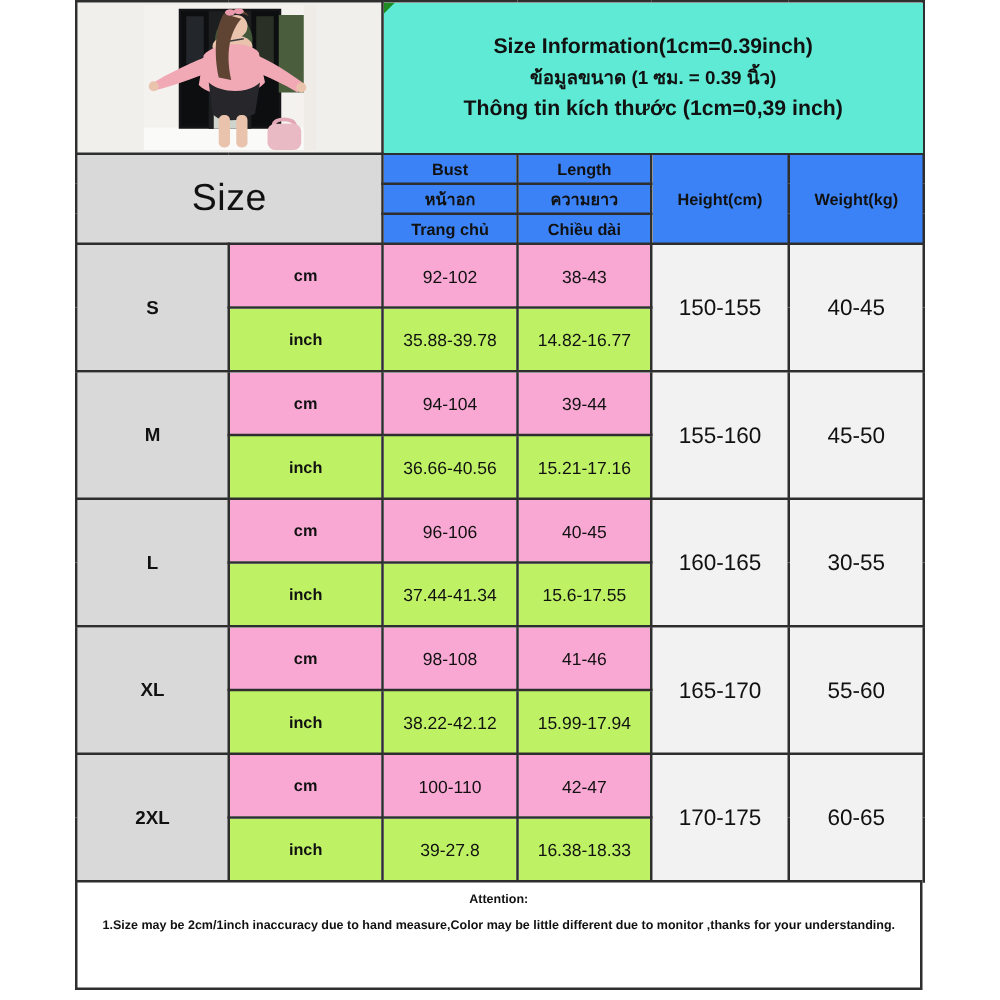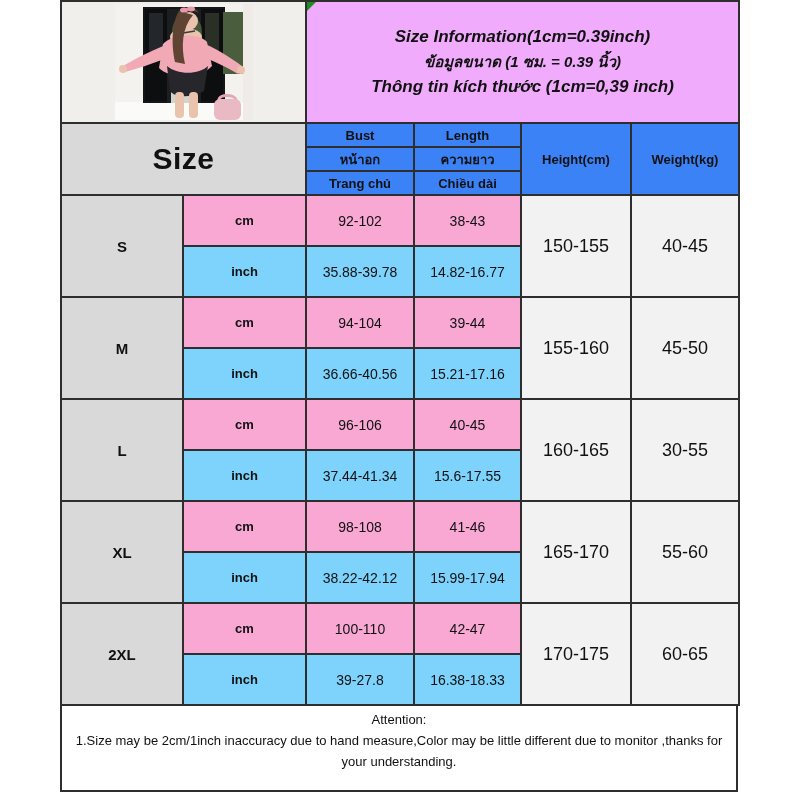--- a/index.html
+++ b/index.html
@@ -13,49 +13,50 @@
   table.size-table{
     border-collapse:collapse;table-layout:fixed;width:678px;
   }
   table.size-table td{
     border:2px solid #2e2e2e;text-align:center;vertical-align:middle;
     overflow:hidden;padding:0;
   }
 
   
   td.photo-cell{height:120px;background:#f0efec;}
-  td.title-cell{background:#f0abfc;position:relative;font-style:italic;}
+  td.title-cell{background:#5eead4;position:relative;}
   .title-stack{display:flex;flex-direction:column;justify-content:center;gap:3px;height:100%;}
   .title-line1{font-weight:bold;font-size:17px;}
   .title-line2{font-weight:bold;font-size:15px;}
   .title-line3{font-weight:bold;font-size:17px;}
   .corner-flag{
     position:absolute;left:0;top:0;width:0;height:0;
     border-top:9px solid #1f8b24;border-right:9px solid transparent;
   }
 
   
   td.hdr{background:#3b82f6;font-weight:bold;font-size:13px;height:22px;}
   td.hdr-sub{border-top-width:1px;border-bottom-width:1px;}
-  td.hdr-size{background:#d9d9d9;font-weight:bold;font-size:30px;letter-spacing:.5px;}
+  td.hdr-size{background:#d9d9d9;font-weight:normal;font-size:30px;letter-spacing:.5px;}
 
   
   td.size-label{background:#d9d9d9;font-weight:bold;font-size:15px;}
   td.unit{font-weight:bold;font-size:13px;}
   td.val{font-size:14px;font-weight:normal;}
   td.row-cm{background:#f9a8d4;height:49px;}
-  td.row-inch{background:#7dd3fc;height:49px;}
+  td.row-inch{background:#bef264;height:49px;}
   td.merged-val{background:#f2f2f2;font-size:18px;font-weight:normal;}
 
   
   .attention-box{
     box-sizing:border-box;width:678px;min-height:88px;margin-top:-2px;
     border:2px solid #2e2e2e;background:#ffffff;
-    text-align:center;font-size:13px;line-height:21px;
+    text-align:center;font-size:10px;line-height:21px;
     padding:3px 4px 4px 4px;
+    font-weight:bold;
   }
 
   .photo-svg{display:block;margin:0 auto;}
 </style>
 </head>
 <body>
 
 <div class="sheet">
 
   <table class="size-table">

